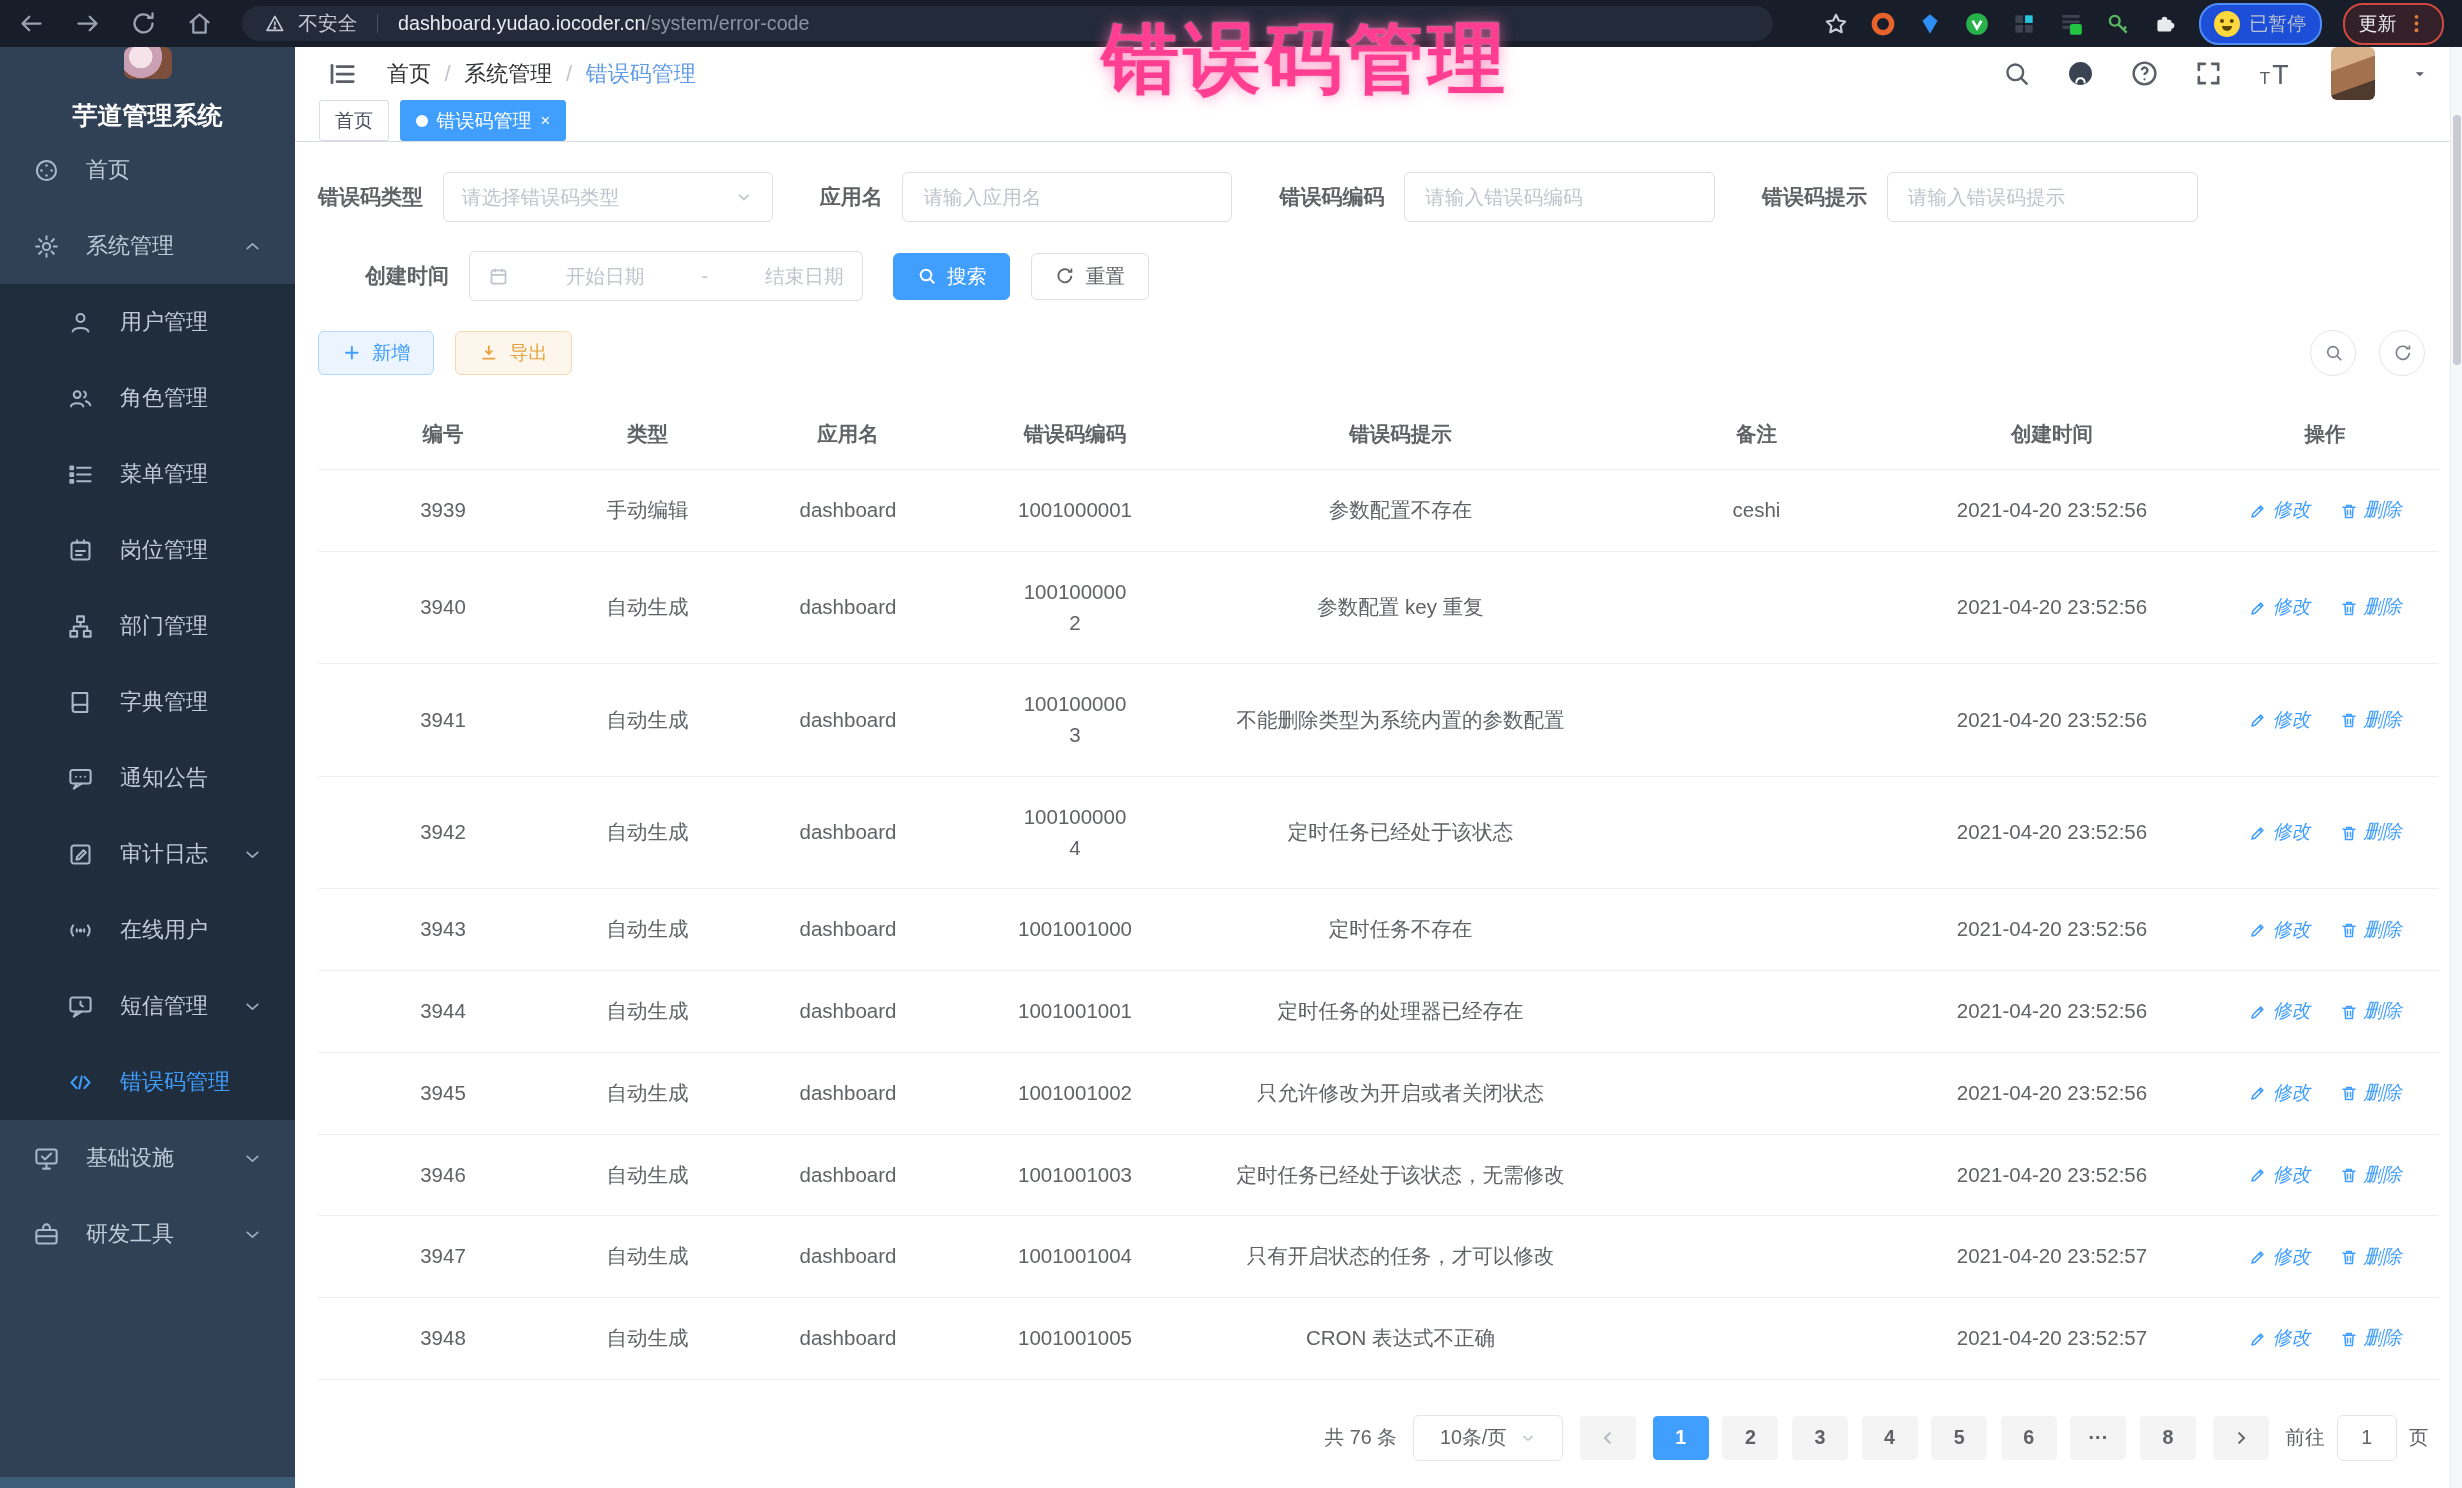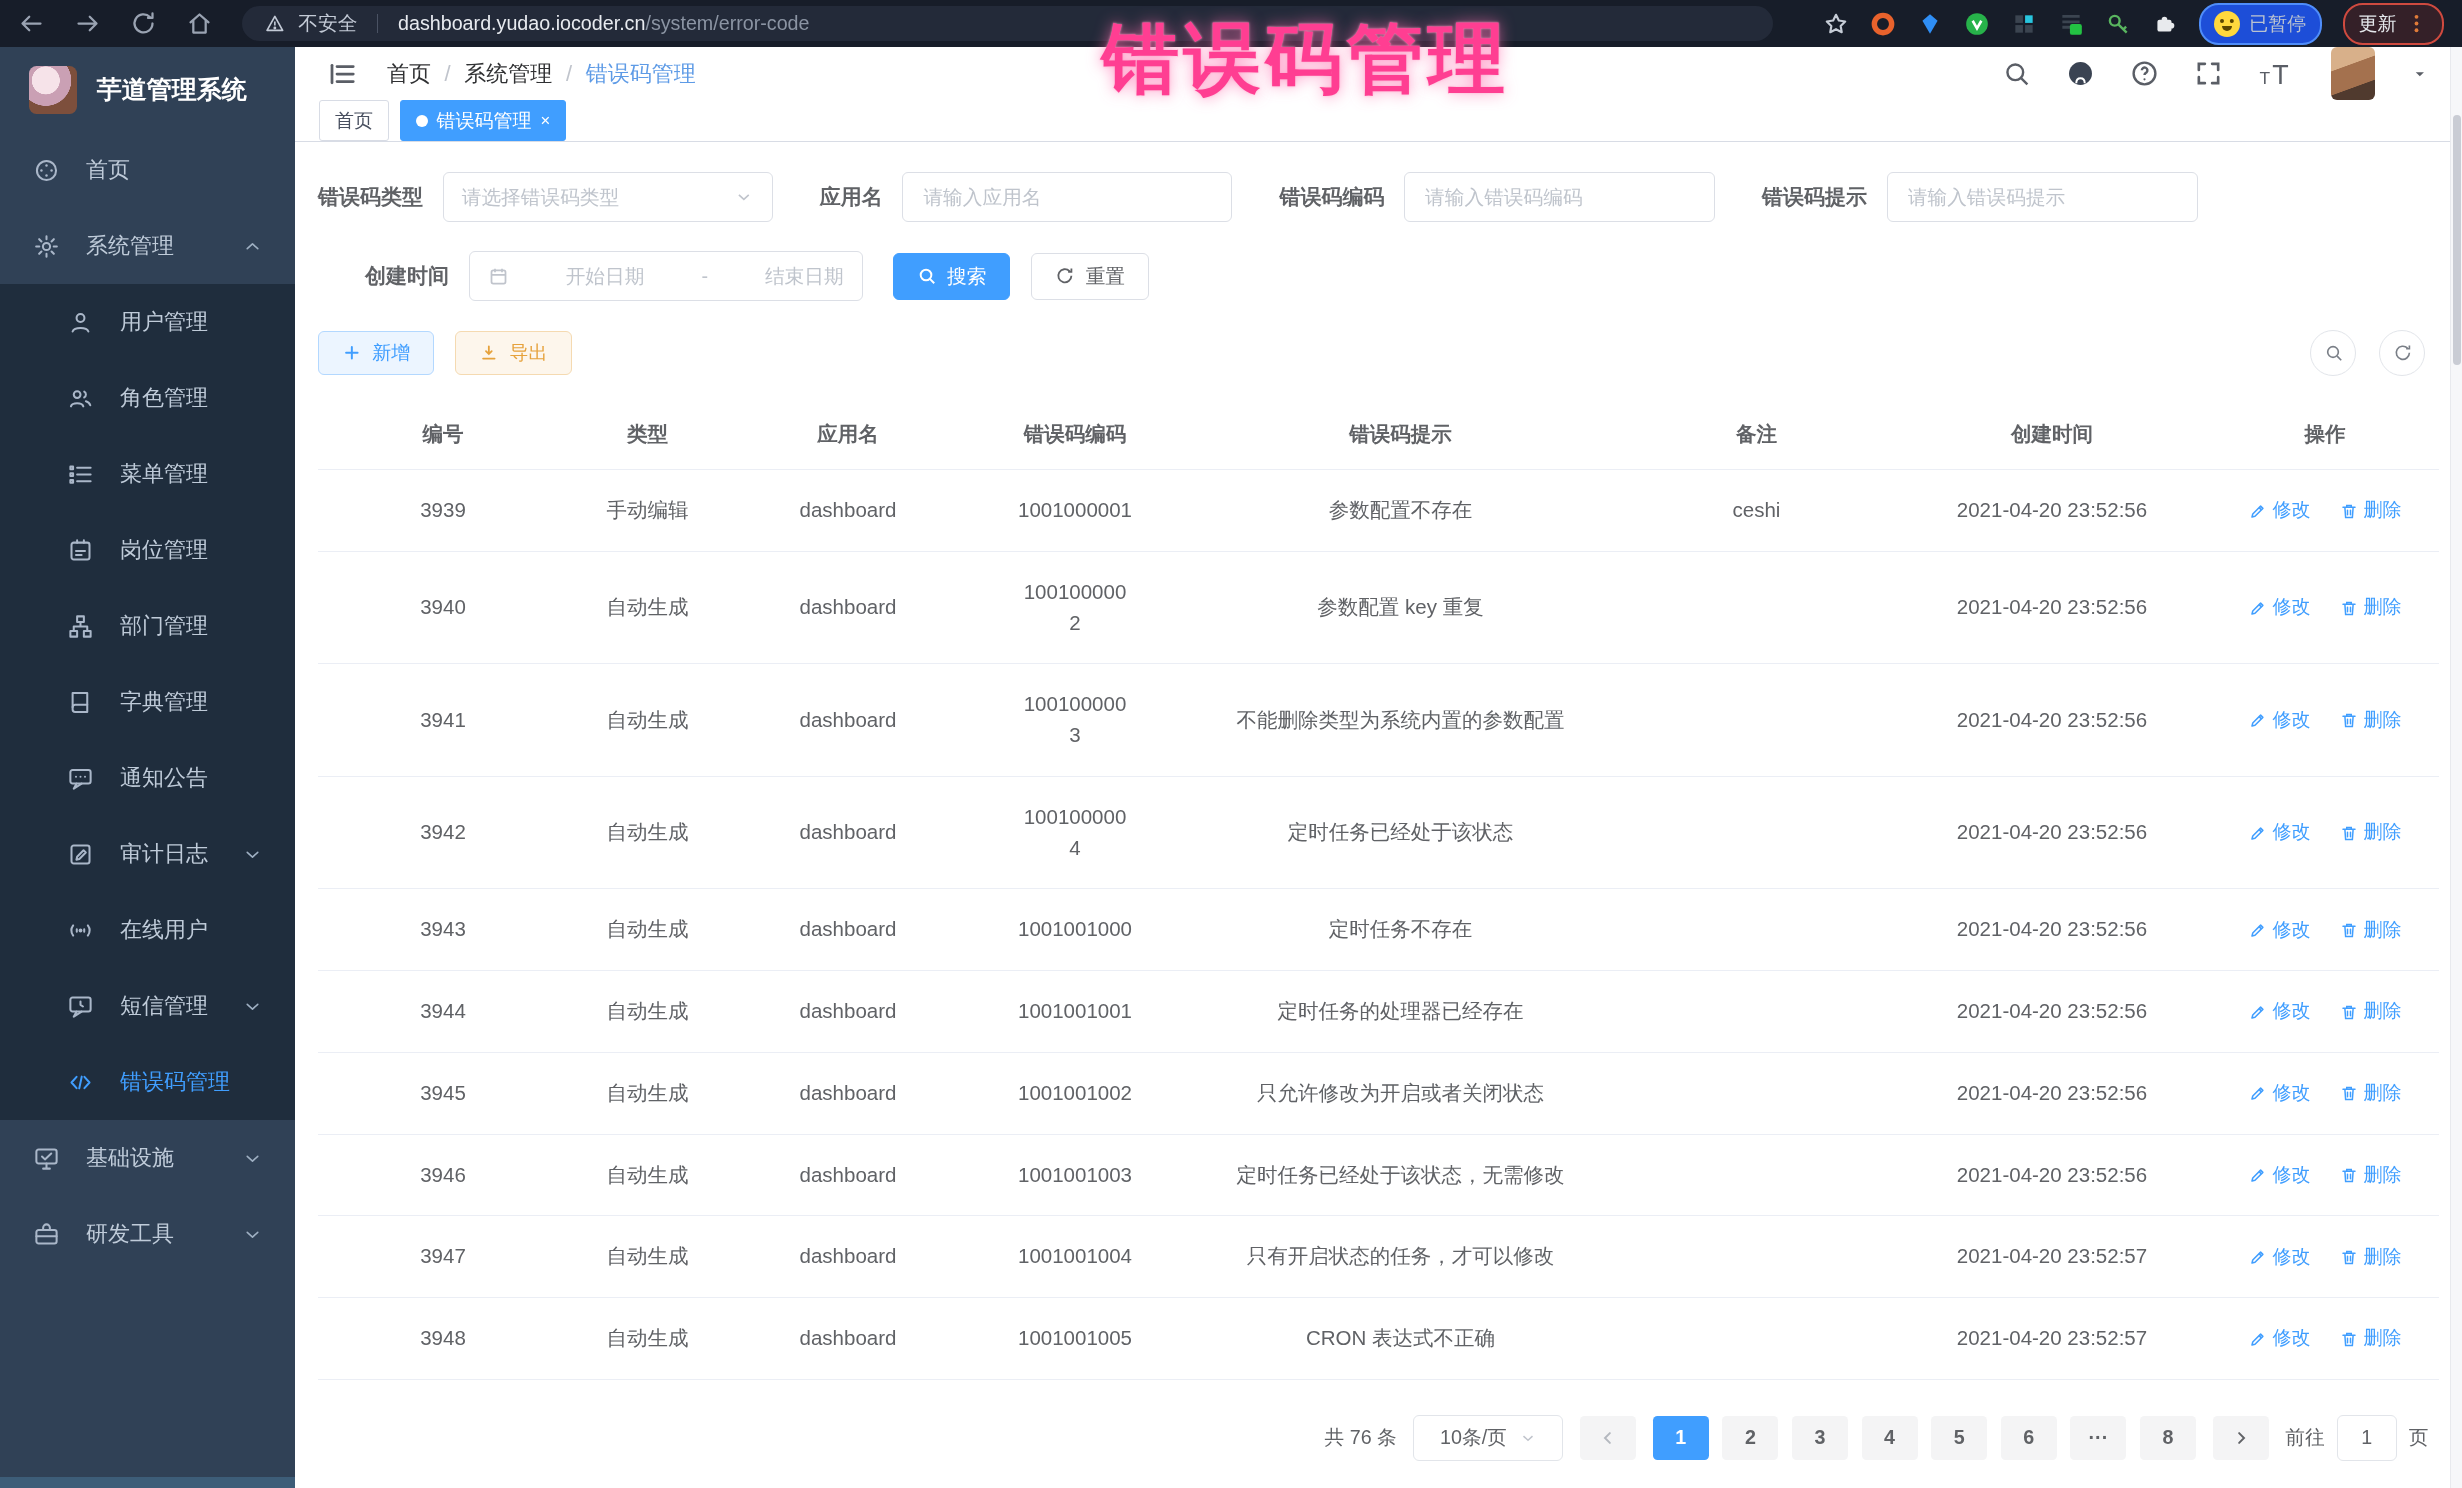--- a/index.html
+++ b/index.html
@@ -23,21 +23,21 @@
   .chip.profile{border:2.3px solid #4f8df9;background:#1d4ed8;color:#b9c2d0;}
   .chip.update{border:2.3px solid #cf4a3f;background:#342028;color:#e3e6ea;}
   .emoji{width:26px;height:26px;border-radius:50%;background:#ffd83d;position:relative;}
   .emoji:before{content:"";position:absolute;left:6px;top:8.3px;width:3.8px;height:3.8px;border-radius:50%;background:#5a4500;box-shadow:9.8px 0 0 #5a4500;}
   .emoji:after{content:"";position:absolute;left:7.6px;top:15px;width:10.6px;height:5.3px;border-radius:0 0 7.6px 7.6px;background:#5a4500;}
   .dots{color:#e07b39;font-size:23px;}
 
   
   .app{display:flex;height:1441px;}
   .sidebar{width:295px;background:#304156;color:#bfcbd9;flex:0 0 auto;display:flex;flex-direction:column;position:relative;}
-  .logo{height:85px;display:flex;align-items:center;gap:19.7px;padding:0 29px;}
+  .logo{height:85px;display:flex;align-items:center;gap:19.7px;padding:0 29px;flex-direction:column;}
   .logo .img{width:48px;height:48px;border-radius:7.6px;background:
     radial-gradient(circle at 35% 30%,#f6e3e9 0 30%,#caa0b4 31% 55%,#7d4f3c 56% 100%);}
   .logo .t{color:#fff;font-size:25px;font-weight:bold;}
   .nav-item{height:76px;display:flex;align-items:center;gap:26px;padding-left:33px;font-size:22px;cursor:pointer;}
   .nav-item .nav-ic{font-size:27px;color:#aab7c9;}
   .nav-item.sub{padding-left:67px;background:#1f2d3d;}
   .nav-item.active{color:#409eff;}
   .nav-item.active .nav-ic{color:#409eff;}
   .nav-ch{margin-left:auto;margin-right:32px;font-size:21px;color:#9fb0c3;}
   .side-strip{position:absolute;bottom:0;left:0;width:295px;height:10.6px;background:#3d5d78;}
@@ -89,21 +89,21 @@
   .circ{width:44px;height:44px;border-radius:50%;border:1.5px solid #e2e5ea;background:#fff;color:#7a7f87;
     display:flex;align-items:center;justify-content:center;font-size:19.7px;cursor:pointer;}
 
   
   .tbl{width:100%;}
   .trow{display:grid;grid-template-columns:250px 159px 242px 212px 439px 273px 318px 1fr;
     align-items:center;border-bottom:1.5px solid #ebeef5;}
   .thead{color:#909399;font-weight:bold;font-size:20.5px;}
   .thead .cell{padding:19.7px 6px;}
   .cell{text-align:center;padding:25px 6px;font-size:20.5px;color:#606266;line-height:1.5;}
-  .ops{display:flex;justify-content:center;gap:29px;}
+  .ops{display:flex;justify-content:center;gap:29px;font-style:italic;}
   .oplink{color:#409eff;font-size:19px;display:inline-flex;align-items:center;gap:6px;cursor:pointer;white-space:nowrap;}
   .oplink .oic{font-size:18px;}
 
   
   .pager{display:flex;justify-content:flex-end;align-items:center;gap:16.7px;padding:35px 10.6px 30px;color:#606266;font-size:19.7px;}
   .psizer{width:148px;height:44px;border:1.5px solid #e2e5ea;border-radius:6px;display:flex;align-items:center;
     justify-content:center;gap:12px;color:#606266;background:#fff;cursor:pointer;}
   .psizer .chev{color:#c0c4cc;font-size:18px;}
   .pbtn{min-width:44px;height:44px;border-radius:4.5px;background:#f4f4f5;color:#606266;display:flex;align-items:center;
     justify-content:center;font-size:19.7px;font-weight:bold;cursor:pointer;padding:0 6px;}

